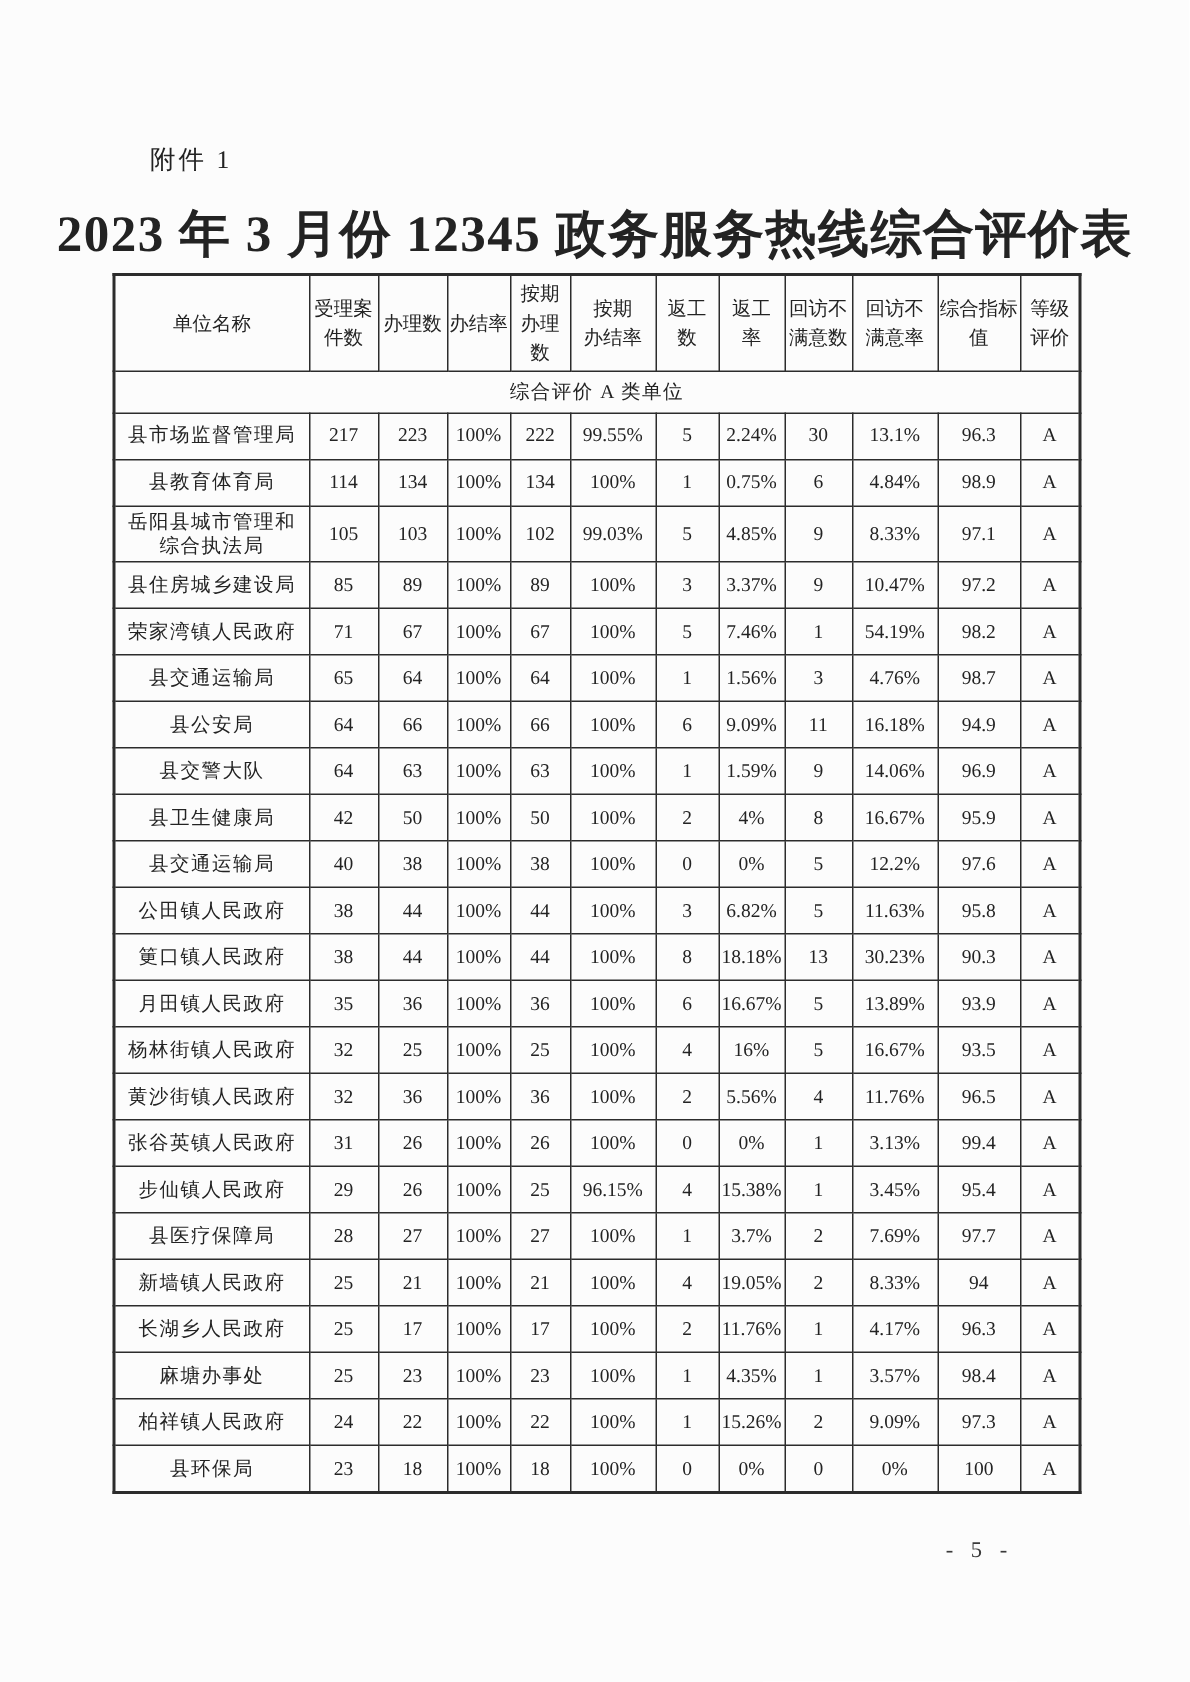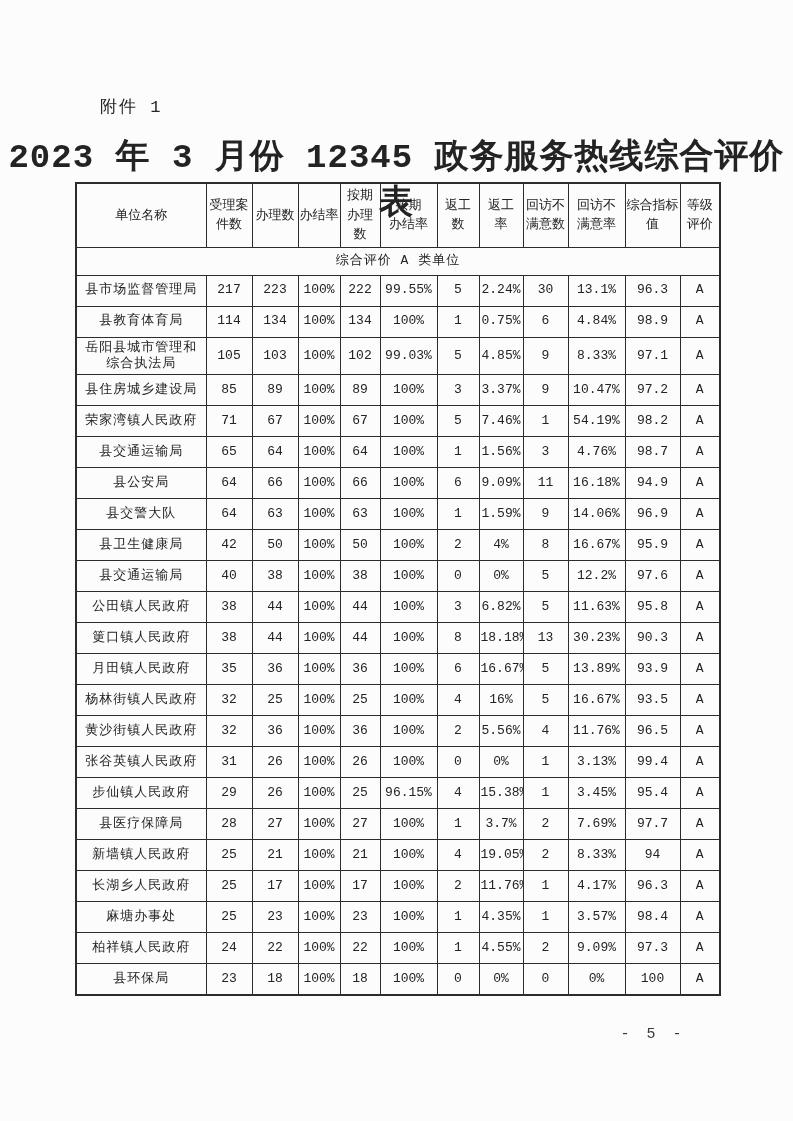--- a/index.html
+++ b/index.html
@@ -5,21 +5,21 @@
   html, body {
     margin: 0;
     padding: 0;
     background: #ffffff;
   }
   .page {
     position: relative;
     width: 793px;
     height: 1121px;
     background: #fcfcfc;
-    font-family: Liberation Mono, monospace;
+    font-family: Liberation Serif, serif;
     color: #232323;
     overflow: hidden;
   }
   .attachment {
     position: absolute;
     top: 95px;
     left: 100px;
     font-size: 17px;
     letter-spacing: 2px;
   }
@@ -431,21 +431,21 @@
           <td>A</td>
         </tr>
         <tr>
           <td>柏祥镇人民政府</td>
           <td>24</td>
           <td>22</td>
           <td>100%</td>
           <td>22</td>
           <td>100%</td>
           <td>1</td>
-          <td>4.55%</td>
+          <td>15.26%</td>
           <td>2</td>
           <td>9.09%</td>
           <td>97.3</td>
           <td>A</td>
         </tr>
         <tr>
           <td>县环保局</td>
           <td>23</td>
           <td>18</td>
           <td>100%</td>

